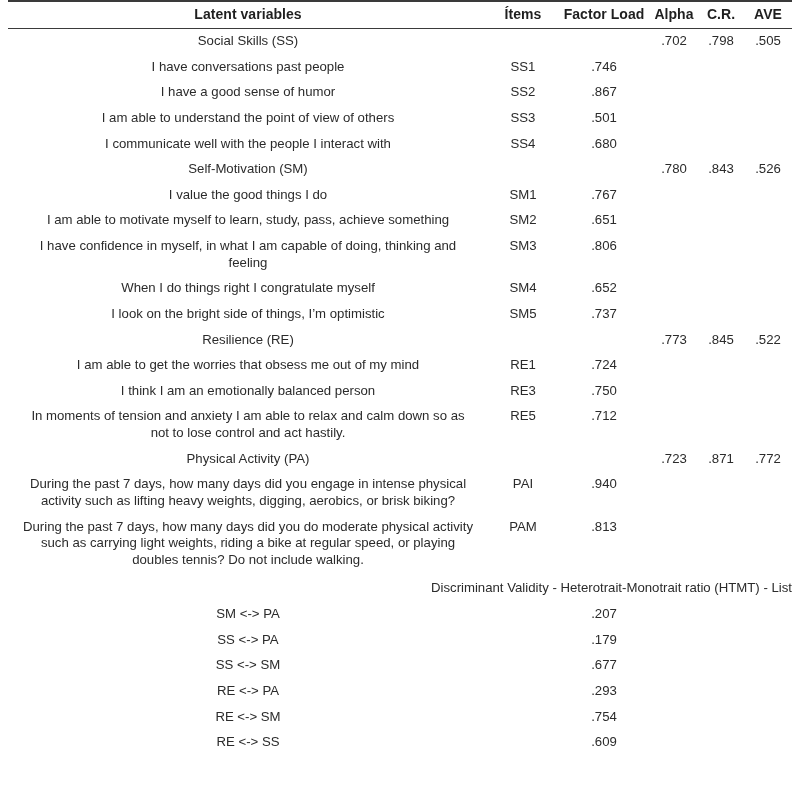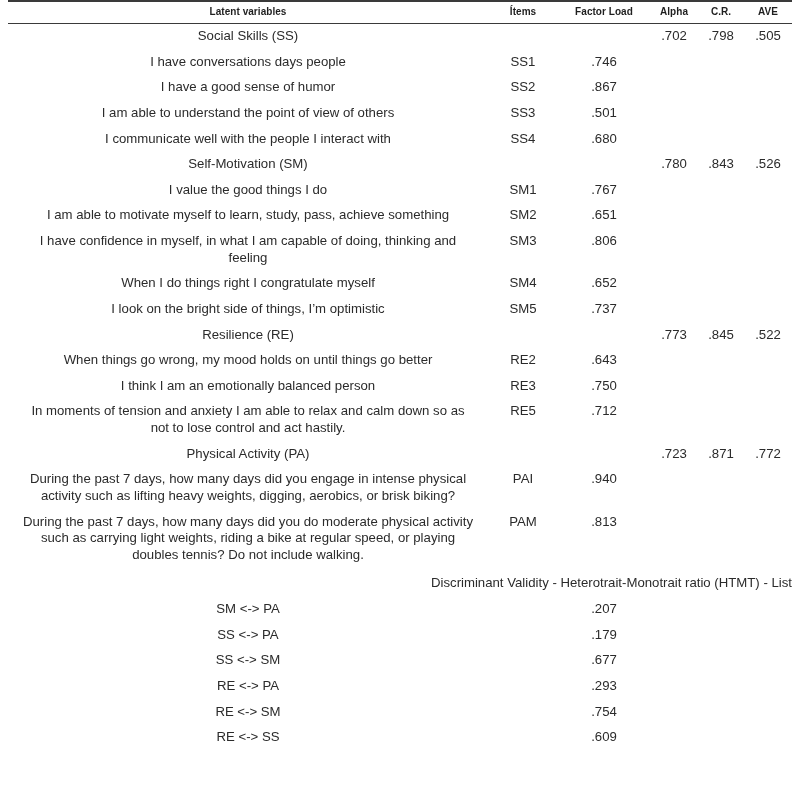--- a/index.html
+++ b/index.html
@@ -40,21 +40,21 @@
   tr.rule-top td {
     border-top: 2.2px solid #3a3a3a;
     padding: 0;
     height: 0;
     line-height: 0;
     font-size: 0;
   }
 
   thead th {
     font-weight: bold;
-    font-size: 10px;
+    font-size: 14px;
     color: #1f1f1f;
     padding: 4px 0 6px 0;
     border-bottom: 1.4px solid #3a3a3a;
     text-align: center;
     vertical-align: bottom;
     letter-spacing: 0.05px;
   }
   thead th.h-label { text-align: center; }
 
   tbody td {
@@ -124,21 +124,21 @@
     <tbody id="table-body">
         <tr class="section-row">
           <td class="cell-label">Social Skills (SS)</td>
           <td class="cell-items"></td>
           <td class="cell-load"></td>
           <td class="cell-alpha">.702</td>
           <td class="cell-cr">.798</td>
           <td class="cell-ave">.505</td>
         </tr>
         <tr class="item-row">
-          <td class="cell-label">I have conversations days people</td>
+          <td class="cell-label">I have conversations past people</td>
           <td class="cell-items">SS1</td>
           <td class="cell-load">.746</td>
           <td class="cell-alpha"></td>
           <td class="cell-cr"></td>
           <td class="cell-ave"></td>
         </tr>
         <tr class="item-row">
           <td class="cell-label">I have a good sense of humor</td>
           <td class="cell-items">SS2</td>
           <td class="cell-load">.867</td>
@@ -212,23 +212,23 @@
         </tr>
         <tr class="section-row">
           <td class="cell-label">Resilience (RE)</td>
           <td class="cell-items"></td>
           <td class="cell-load"></td>
           <td class="cell-alpha">.773</td>
           <td class="cell-cr">.845</td>
           <td class="cell-ave">.522</td>
         </tr>
         <tr class="item-row">
-          <td class="cell-label">When things go wrong, my mood holds on until things go better</td>
-          <td class="cell-items">RE2</td>
-          <td class="cell-load">.643</td>
+          <td class="cell-label">I am able to get the worries that obsess me out of my mind</td>
+          <td class="cell-items">RE1</td>
+          <td class="cell-load">.724</td>
           <td class="cell-alpha"></td>
           <td class="cell-cr"></td>
           <td class="cell-ave"></td>
         </tr>
         <tr class="item-row">
           <td class="cell-label">I think I am an emotionally balanced person</td>
           <td class="cell-items">RE3</td>
           <td class="cell-load">.750</td>
           <td class="cell-alpha"></td>
           <td class="cell-cr"></td>

